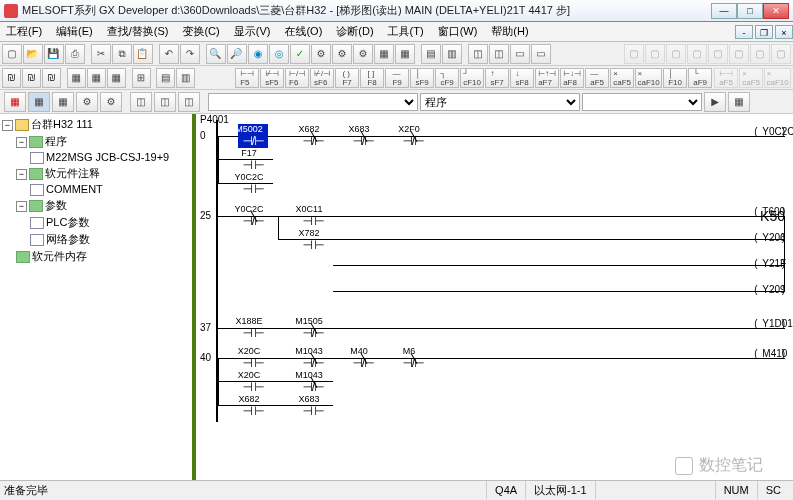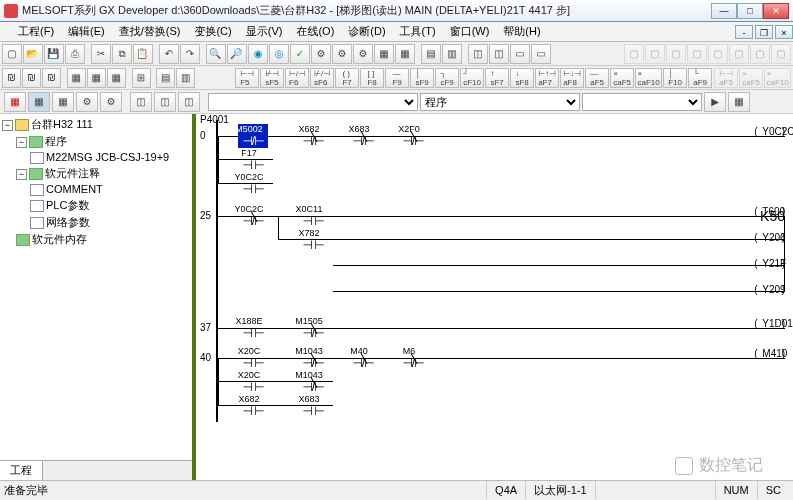--- a/index.html
+++ b/index.html
@@ -3,21 +3,21 @@
 <meta charset="utf-8">
 <style>
 * { box-sizing: border-box; margin: 0; padding: 0; font-family: "Microsoft YaHei", "SimSun", sans-serif; }
 body { width: 793px; height: 500px; background: #f0f0f0; overflow: hidden; font-size: 11px; position: relative; }
 .titlebar { height: 22px; background: linear-gradient(#fdfdfe,#e8eef8); display: flex; align-items: center; padding: 0 4px; border-bottom: 1px solid #6a8ab5; }
 .titlebar .icon { width: 14px; height: 14px; background: #d44; margin-right: 4px; border-radius: 2px; }
 .titlebar .title { flex: 1; color: #222; font-size: 11px; white-space: nowrap; overflow: hidden; }
 .winbtns { display: flex; gap: 0; }
 .winbtn { width: 26px; height: 16px; border: 1px solid #8aa; background: linear-gradient(#f8fbff,#d8e6f2); font-size: 9px; text-align: center; line-height: 14px; cursor: pointer; }
 .winbtn.close { background: linear-gradient(#f5a0a0,#e05050); color: #fff; border-color: #b33; }
-.menubar { height: 20px; background: #f4f4f4; border-bottom: 1px solid #bbb; display: flex; align-items: center; padding-left: 12px; gap: 2px; }
+.menubar { height: 20px; background: #f4f4f4; border-bottom: 1px solid #bbb; display: flex; align-items: center; padding-left: 0; gap: 2px; }
 .menuitem { padding: 2px 6px; cursor: pointer; font-size: 11px; }
 .toolbar { height: 24px; background: #f0f0f0; border-bottom: 1px solid #ccc; display: flex; align-items: center; padding: 0 2px; gap: 1px; }
 .tbtn { width: 20px; height: 20px; border: 1px solid #bbb; background: linear-gradient(#fff,#e8e8e8); cursor: pointer; display: inline-flex; align-items: center; justify-content: center; font-size: 10px; color: #444; }
 .sep { width: 4px; }
 .tbtn.wide { width: auto; min-width: 24px; padding: 0 2px; font-size: 8px; }
 .filterbar { height: 24px; background: #f0f0f0; border-bottom: 1px solid #ccc; display: flex; align-items: center; padding: 0 4px; gap: 2px; }
 .filterbar .tbtn { width: 22px; }
 .filterbar select { height: 18px; font-size: 11px; border: 1px solid #aaa; background: #fff; }
 .mainarea { display: flex; height: 366px; }
 .sidebar { width: 196px; background: #fff; border-right: 4px solid #4d7c0f; display: flex; flex-direction: column; }
@@ -225,26 +225,24 @@
 </div>
 
 <div class="mainarea">
   <div class="sidebar">
     <div class="tree">
       <div class="treenode"><span class="tog">−</span><span class="ico folder"></span><span>台群H32 111</span></div>
       <div class="treenode ind1"><span class="tog">−</span><span class="ico green"></span><span>程序</span></div>
       <div class="treenode ind2"><span class="ico page"></span><span>M22MSG JCB-CSJ-19+9</span></div>
       <div class="treenode ind1"><span class="tog">−</span><span class="ico green"></span><span>软元件注释</span></div>
       <div class="treenode ind2"><span class="ico page"></span><span>COMMENT</span></div>
+      <div class="treenode ind1"><span class="tog">−</span><span class="ico green"></span><span>参数</span></div>
       <div class="treenode ind2"><span class="ico page"></span><span>PLC参数</span></div>
       <div class="treenode ind2"><span class="ico page"></span><span>网络参数</span></div>
       <div class="treenode ind1"><span class="ico green"></span><span>软元件内存</span></div>
-    </div>
-    <div class="sidetab">
-      <div class="tab">工程</div>
     </div>
   </div>
 
   <div class="ladder">
     <div class="header">P4001</div>
 
     <div class="rung" style="top:6px;height:80px">
       <div class="num">0</div>
       <div class="rail"></div>
       <div class="contact sel" style="left:20px">

